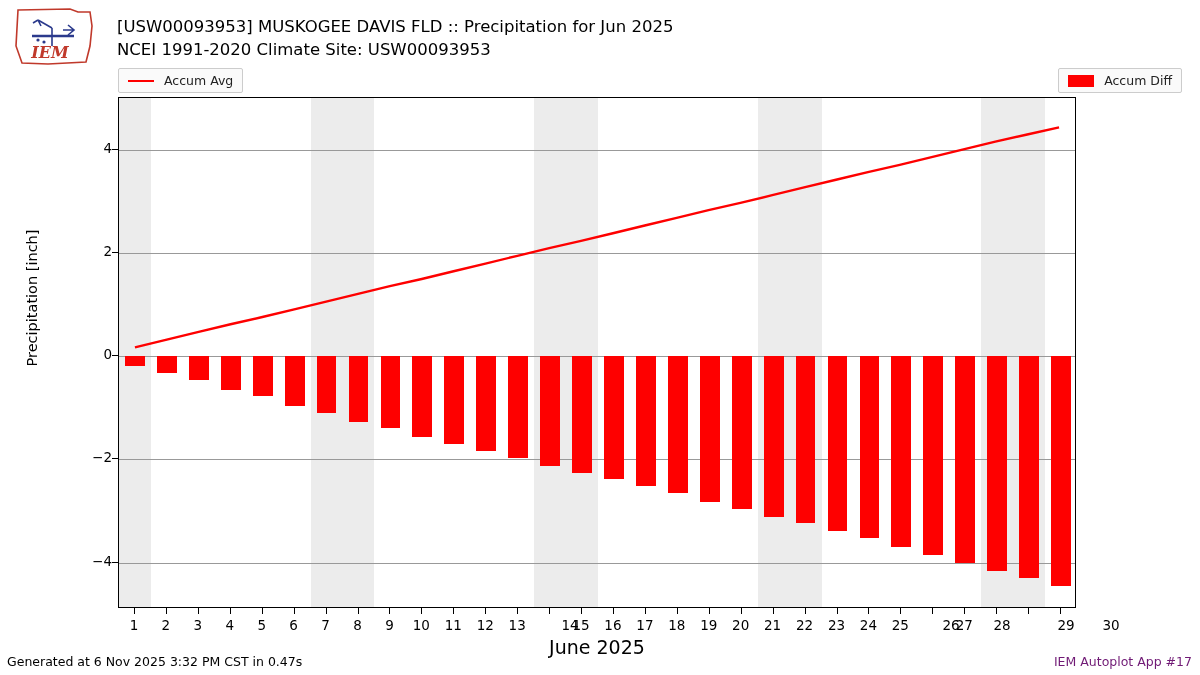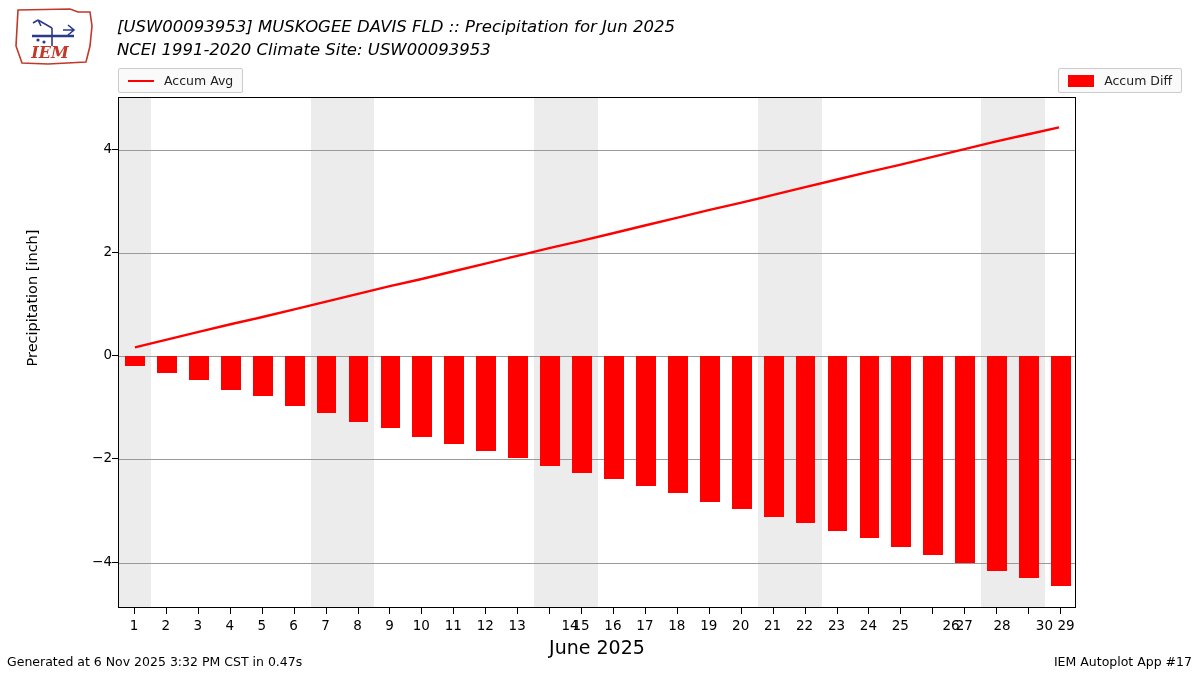--- a/index.html
+++ b/index.html
@@ -15,21 +15,21 @@
   
   .logo {
     position: absolute; left: 8px; top: 6px; width: 92px; height: 62px;
   }
 
   
   .title-block {
     position: absolute; left: 117px; top: 16px; width: 860px;
     font-size: 16.5px; color: #000; line-height: 1.37;
   }
-  .title-line { white-space: nowrap; font-style: italic; }
+  .title-line { white-space: nowrap; }
 
   
   .legend {
     position: absolute;
     background: #fafafa;
     border: 1px solid #cccccc;
     border-radius: 2px;
     display: flex; align-items: center;
     height: 25px;
     padding: 0 9px;
@@ -92,21 +92,21 @@
     text-align: center; font-size: 19px; color: #000;
   }
 
   
   .footer-left {
     position: absolute; left: 7px; bottom: 6px;
     font-size: 12.5px; color: #000;
   }
   .footer-right {
     position: absolute; right: 8px; bottom: 6px;
-    font-size: 12.5px; color: #000000;
+    font-size: 12.5px; color: #701a75;
   }
 </style>
 </head>
 <body>
 
 <div id="root">
 
   <div class="logo">
     <svg viewBox="0 0 92 62" width="92" height="62" aria-hidden="true">
       <path d="M10 4 L62 3 L70 6 L82 6 L84 20 L82 40 L78 56 L40 58 L14 57 L8 40 Z" fill="#ffffff" stroke="#c0392b" stroke-width="1.6"></path>
@@ -256,20 +256,20 @@
       <div class="xtick" style="left: 782.367px;">25</div>
       <div class="xmark" style="left: 814px;"></div>
       <div class="xtick" style="left: 833px;">26</div>
       <div class="xmark" style="left: 846px;"></div>
       <div class="xtick" style="left: 846.233px; text-align: center;">27</div>
       <div class="xmark" style="left: 878px;"></div>
       <div class="xtick" style="left: 884px;">28</div>
       <div class="xmark" style="left: 910px;"></div>
       <div class="xtick" style="left: 948px;">29</div>
       <div class="xmark" style="left: 942px;"></div>
-      <div class="xtick" style="left: 920px; text-align: right;">30</div>
+      <div class="xtick" style="left: 993px;">30</div>
     </div>
 
   <div class="xlabel">June 2025</div>
 
   <div class="footer-left">Generated at 6 Nov 2025 3:32 PM CST in 0.47s</div>
   <div class="footer-right">IEM Autoplot App #17</div>
 </div>
 
 </body></html>

